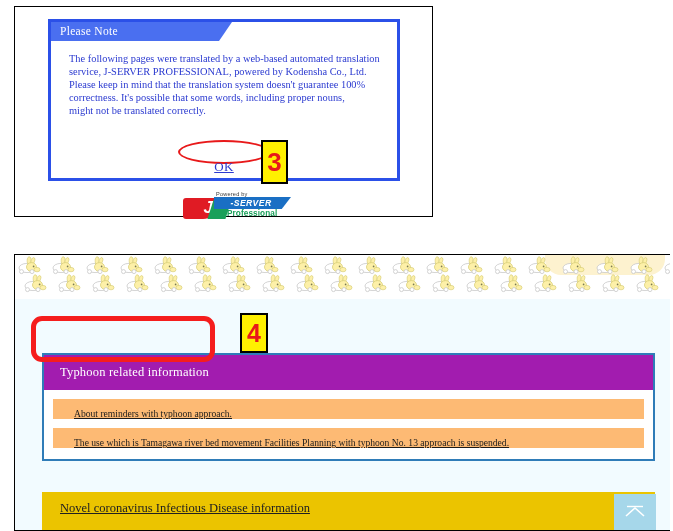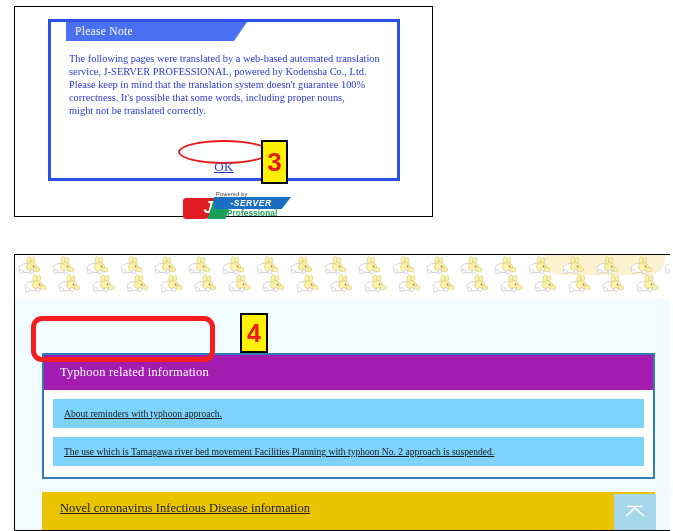--- a/index.html
+++ b/index.html
@@ -18,21 +18,21 @@
     background:#ffffff;
     box-sizing:border-box;
   }
   .notice-dialog{
     position:absolute;left:33px;top:12px;width:352px;height:162px;
     border:3px solid #2b50e8;
     background:#ffffff;
     box-sizing:border-box;
   }
   .notice-titlebar{
-    position:absolute;left:15px;top:0;height:19px;width:168px;
+    position:absolute;left:0;top:0;height:19px;width:168px;
     background:#4a6ff0;
     color:#ffffff;
     font-size:11.5px;
     line-height:19px;
     padding-left:9px;
     box-sizing:border-box;
     letter-spacing:.3px;
   }
   .notice-titlebar:after{
     content:"";
@@ -179,23 +179,23 @@
   .card-typhoon .card-head{
     background:#a21caf;
     color:#ffffff;
     font-size:12.5px;
     height:35px;line-height:35px;
     padding-left:16px;
     letter-spacing:.2px;
   }
   .card-typhoon .card-inner{ padding:9px 9px 11px 9px; }
   .link-row{
-    background:#7dd3fc;
-    height:29px;line-height:29px;
-    padding-left:11px;
+    background:#fdba74;
+    height:20px;line-height:29px;
+    padding-left:21px;
     margin-bottom:9px;
     font-size:9.6px;
     color:#1c1c1c;
   }
   .link-row:last-child{ margin-bottom:0; }
   .link-row a{ color:#1c1c1c; text-decoration:underline; }
 
   
   .card-corona{
     position:absolute;left:27px;top:193px;width:613px;
@@ -682,21 +682,21 @@
 
   <div class="site-canvas">
 
     <div class="card-typhoon">
       <div class="card-head">Typhoon related information</div>
       <div class="card-inner">
         <div class="link-row">
           <a href="#">About reminders with typhoon approach.</a>
         </div>
         <div class="link-row">
-          <a href="#">The use which is Tamagawa river bed movement Facilities Planning with typhoon No. 2 approach is suspended.</a>
+          <a href="#">The use which is Tamagawa river bed movement Facilities Planning with typhoon No. 13 approach is suspended.</a>
         </div>
       </div>
     </div>
 
     <div class="card-corona">
       <div class="card-head">
         <span>Novel coronavirus Infectious Disease information</span>
       </div>
       <div class="card-inner">
         

